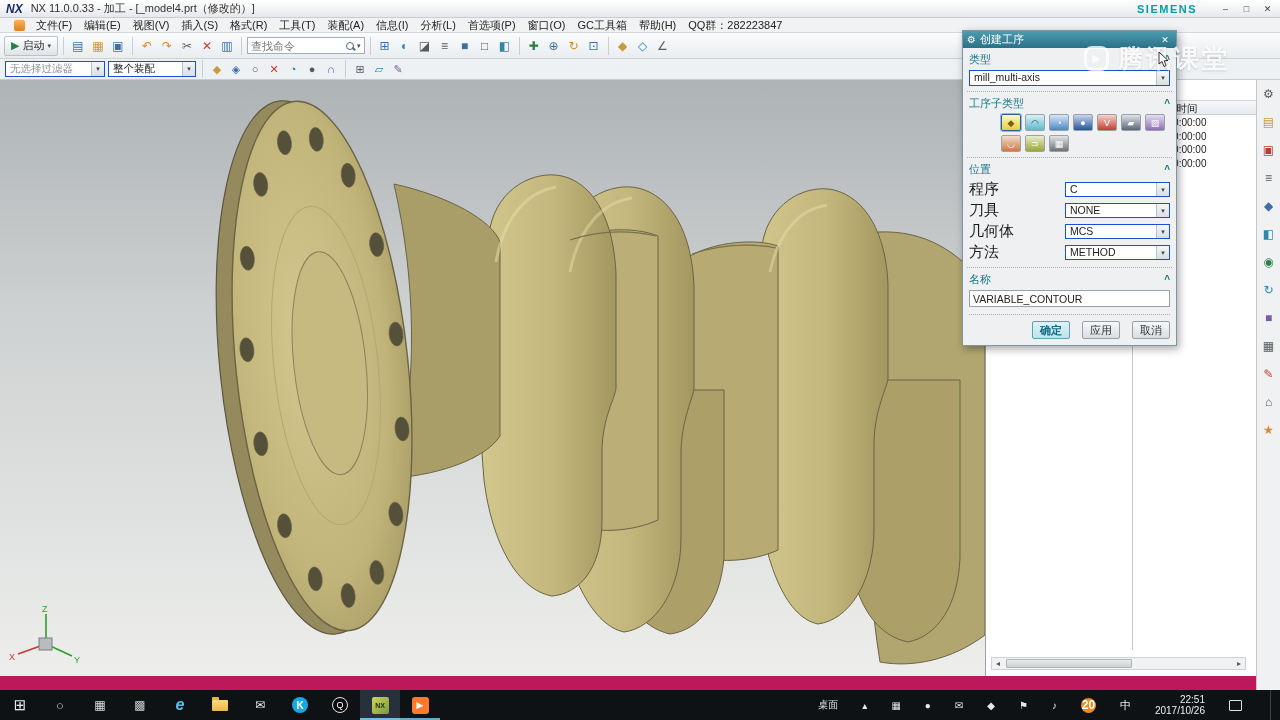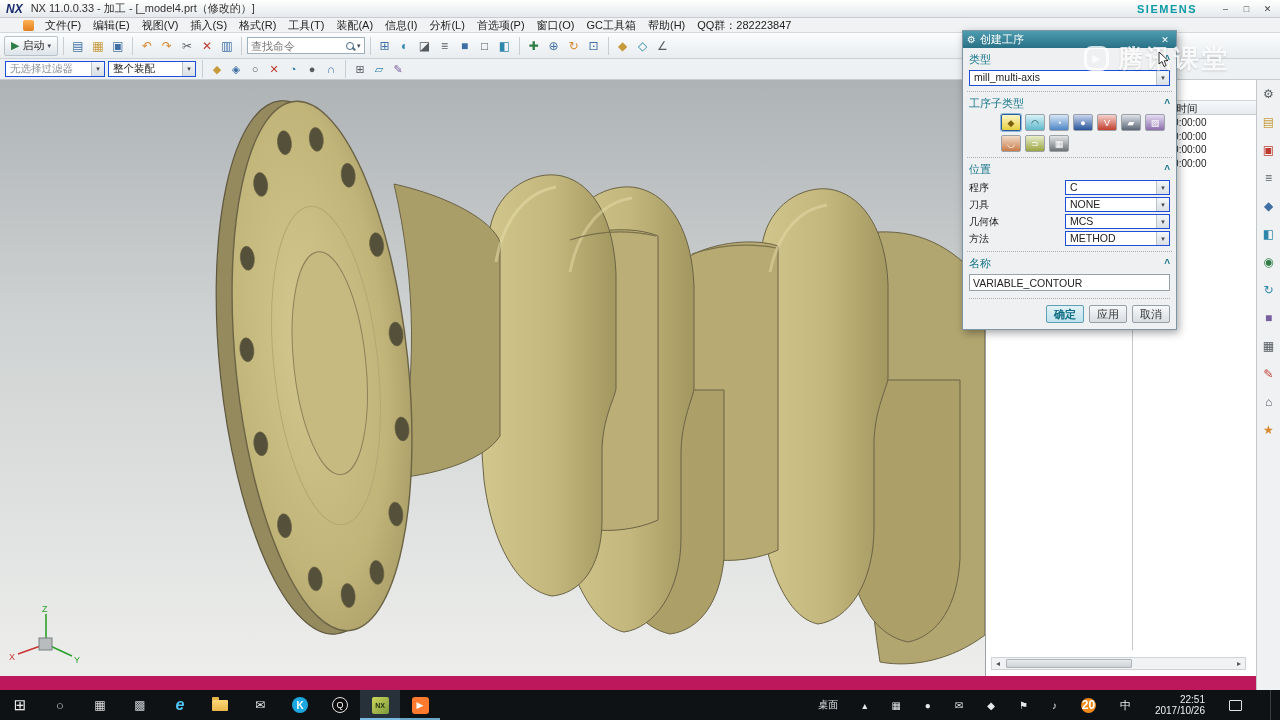--- a/index.html
+++ b/index.html
@@ -9,21 +9,21 @@
 
 
 .titlebar{position:absolute;left:0;top:0;width:100%;height:18px;background:linear-gradient(#ffffff,#e6e9ec);border-bottom:1px solid #c9cdd1;display:flex;align-items:center;padding:0 4px;z-index:5}
 .nx-logo{font-weight:700;font-style:italic;color:#16286e;font-size:12px;margin:0 8px 0 2px}
 .tb-title{color:#333;white-space:nowrap}
 .tb-right{margin-left:auto;display:flex;align-items:center;gap:4px}
 .brand{color:#0b9aa6;font-weight:700;letter-spacing:1.5px;font-size:11px;margin-right:16px}
 .winbtn{width:17px;height:13px;text-align:center;line-height:12px;color:#444;font-size:9px;border:1px solid transparent}
 
 
-.menubar{position:absolute;top:18px;left:0;width:100%;height:15px;background:#f0f2f4;border-bottom:1px solid #d5d8db;display:flex;align-items:center;padding-left:21px;z-index:5;overflow:hidden}
+.menubar{position:absolute;top:18px;left:0;width:100%;height:15px;background:#f0f2f4;border-bottom:1px solid #d5d8db;display:flex;align-items:center;padding-left:12px;z-index:5;overflow:hidden}
 .menu-appicon{width:11px;height:11px;background:linear-gradient(#ffb253,#e07f1f);border-radius:2px;margin:0 5px 0 2px;flex:none}
 .menu-item{padding:0 6px;line-height:15px;font-size:11px;white-space:nowrap}
 
 
 .ribbon{position:absolute;top:33px;left:0;width:100%;height:26px;background:linear-gradient(#fbfcfd,#e9edf0);border-bottom:1px solid #cdd2d6;display:flex;align-items:center;padding:0 4px;gap:2px;z-index:5}
 .startbtn{display:flex;align-items:center;gap:3px;padding:1px 6px;border:1px solid #b9c2c9;border-radius:2px;background:linear-gradient(#ffffff,#dde4e9);height:20px}
 .tbi{width:18px;height:18px;display:flex;align-items:center;justify-content:center;font-size:12px;border-radius:2px;flex:none}
 .si{width:16px;height:16px;display:flex;align-items:center;justify-content:center;font-size:11px;flex:none}
 .vsep{width:1px;height:18px;background:#c9ced2;margin:0 3px;flex:none}
 .searchbox{display:flex;align-items:center;border:1px solid #9db0be;background:#fff;height:17px;padding:0 3px;gap:3px}
@@ -85,24 +85,24 @@
 .st2{background:linear-gradient(#d9f2f7,#5fb9cc);color:#0b4c5c}
 .st3{background:linear-gradient(#d7e6f7,#4d86c6);color:#fff}
 .st4{background:linear-gradient(#c9d6ef,#27549a);color:#fff}
 .st5{background:linear-gradient(#f5d3cd,#c23e2e);color:#fff}
 .st6{background:linear-gradient(#dfe3ea,#5c6675);color:#fff}
 .st7{background:linear-gradient(#e6dcf2,#8e6fae);color:#fff}
 .st8{background:linear-gradient(#f2ddc9,#c97b4a);color:#fff}
 .st9{background:linear-gradient(#e9edcb,#9aa53f);color:#fff}
 .st10{background:linear-gradient(#e3e4e6,#6e7276);color:#fff}
 .locrow{display:flex;align-items:center;margin:2px 0}
-.locrow .lbl{width:96px;font-size:10px;color:#1a1a1a}
+.locrow .lbl{width:96px;font-size:15px;color:#1a1a1a}
 .locrow .dd{flex:1;height:15px}
 .nameinput{width:100%;height:17px;border:1px solid #98a2aa;font-size:10.5px;padding:0 3px;font-family:inherit;color:#222;background:#fff}
-.btnrow{display:flex;justify-content:flex-end;gap:5px;margin-top:7px;padding-top:6px;border-top:1px dotted #aab0b4}
+.btnrow{display:flex;justify-content:flex-end;gap:12px;margin-top:7px;padding-top:6px;border-top:1px dotted #aab0b4}
 .dbtn{min-width:38px;height:18px;border:1px solid #97a0a7;background:linear-gradient(#f7f8f9,#d9dde1);font-size:11px;font-family:inherit;color:#333;border-radius:2px}
 .dbtn.primary{background:linear-gradient(#e2f2f7,#bfe2ec);border-color:#5f9fb3;color:#0f6d84;font-weight:700}
 
 
 .statusbar{position:absolute;left:0;top:676px;width:1256px;height:14px;background:#ecedee;border-top:1px solid #c6cacd;font-size:10.5px;color:#333;padding-left:6px;line-height:13px;z-index:12}
 
 
 .taskbar{position:absolute;left:0;top:690px;width:1280px;height:30px;background:#0f1215;display:flex;align-items:center;color:#fff;z-index:20}
 .tb-app{width:40px;height:30px;display:flex;align-items:center;justify-content:center;position:relative;flex:none}
 .tb-app.active{background:#26313a;box-shadow:inset 0 -2px 0 #79bbe0}

